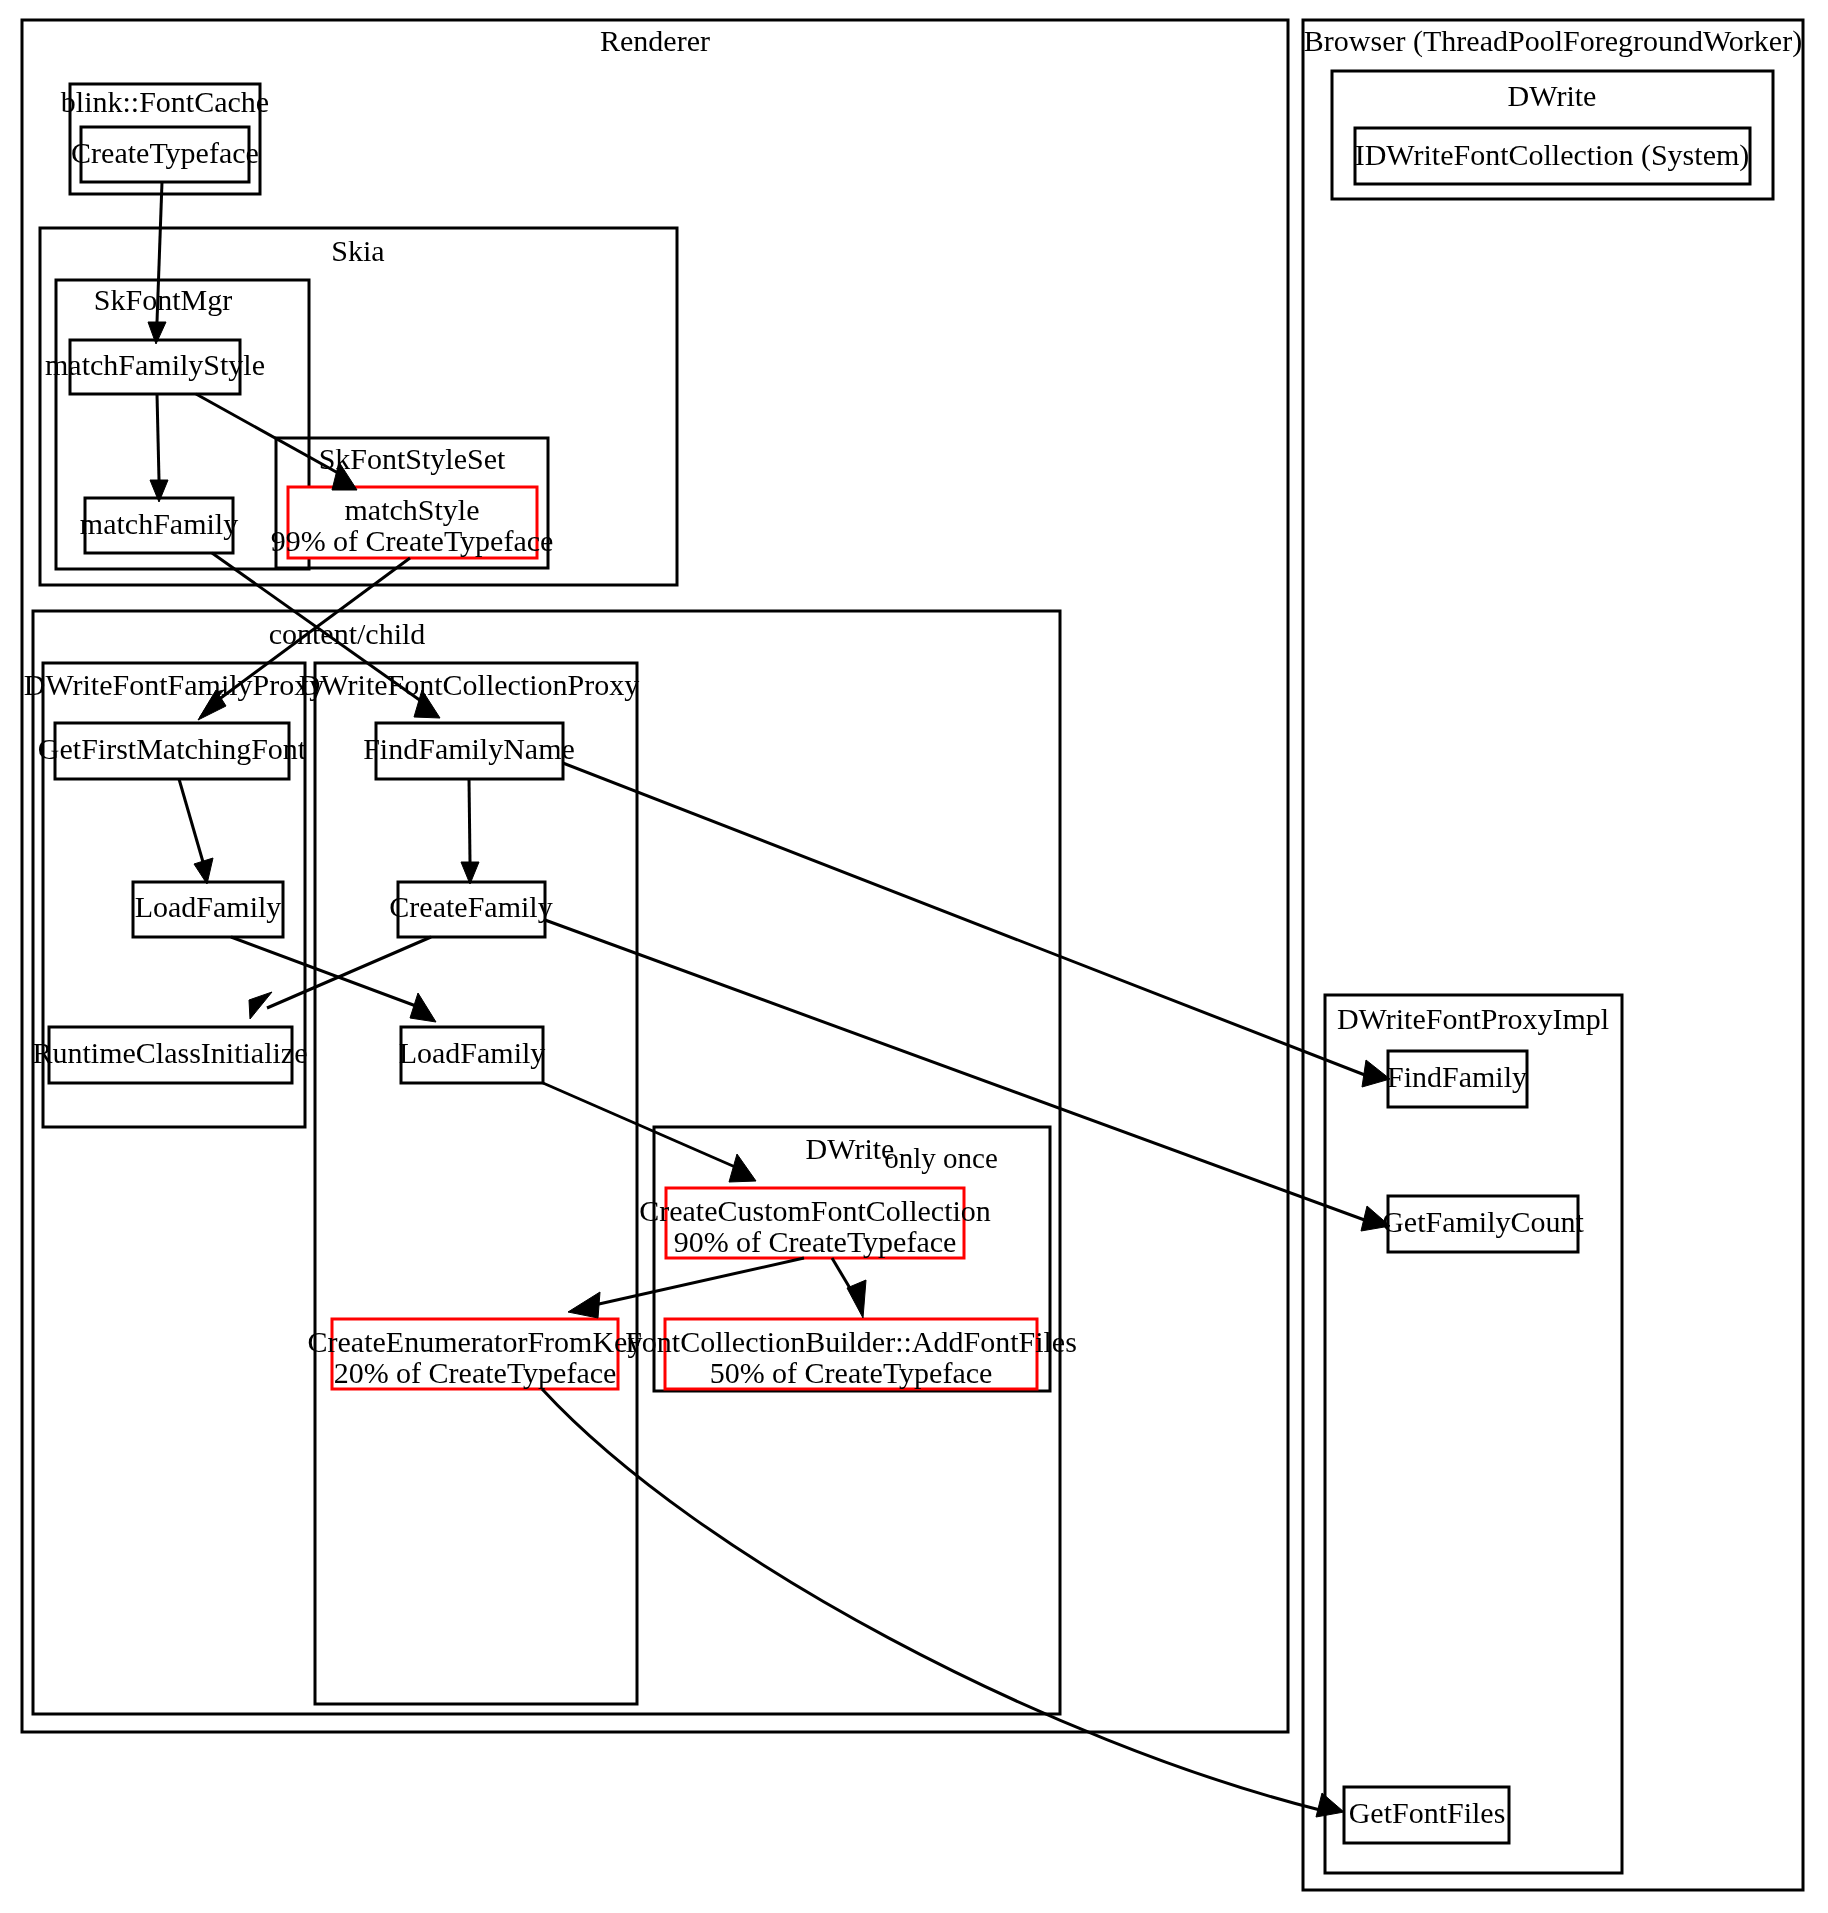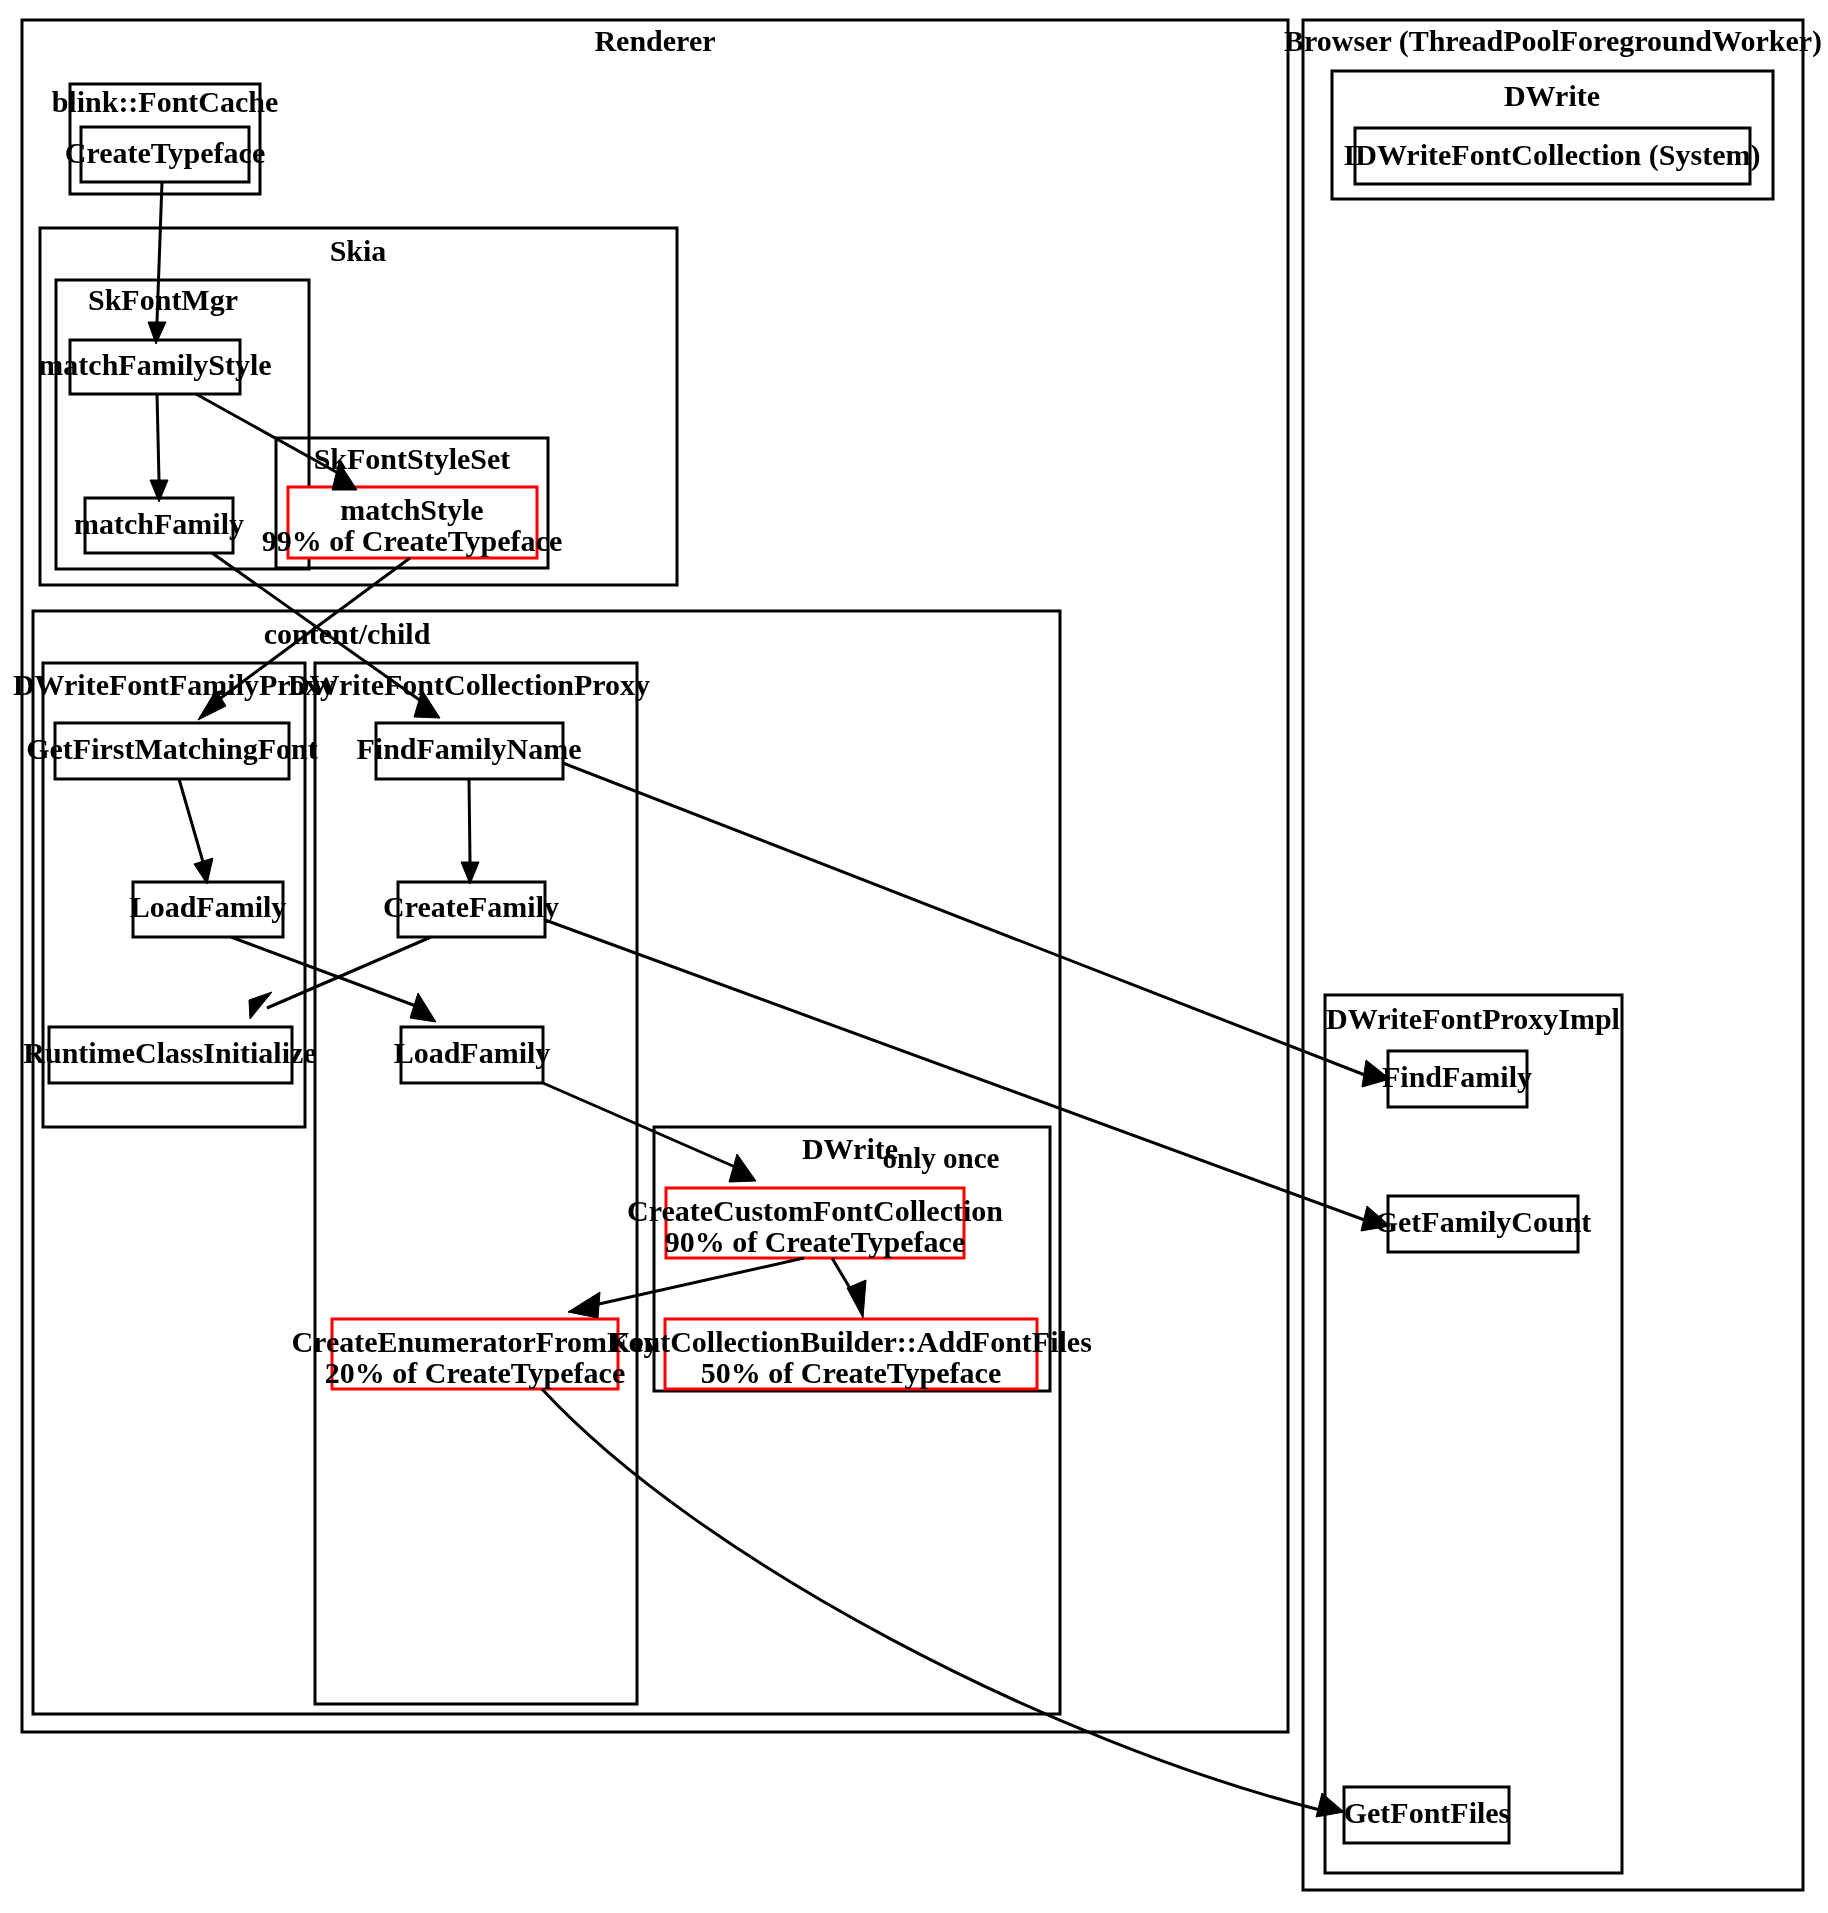--- a/index.html
+++ b/index.html
@@ -6,21 +6,20 @@
     margin: 0;
     padding: 0;
     background: #ffffff;
   }
   #canvas {
     position: relative;
     width: 1828px;
     height: 1913px;
     background: #ffffff;
     font-family: "Liberation Serif", "DejaVu Serif", serif;
-    font-weight: bold;
   }
   svg#graph {
     position: absolute;
     top: 0;
     left: 0;
     width: 1828px;
     height: 1913px;
     overflow: visible;
   }
   .cluster-rect {

